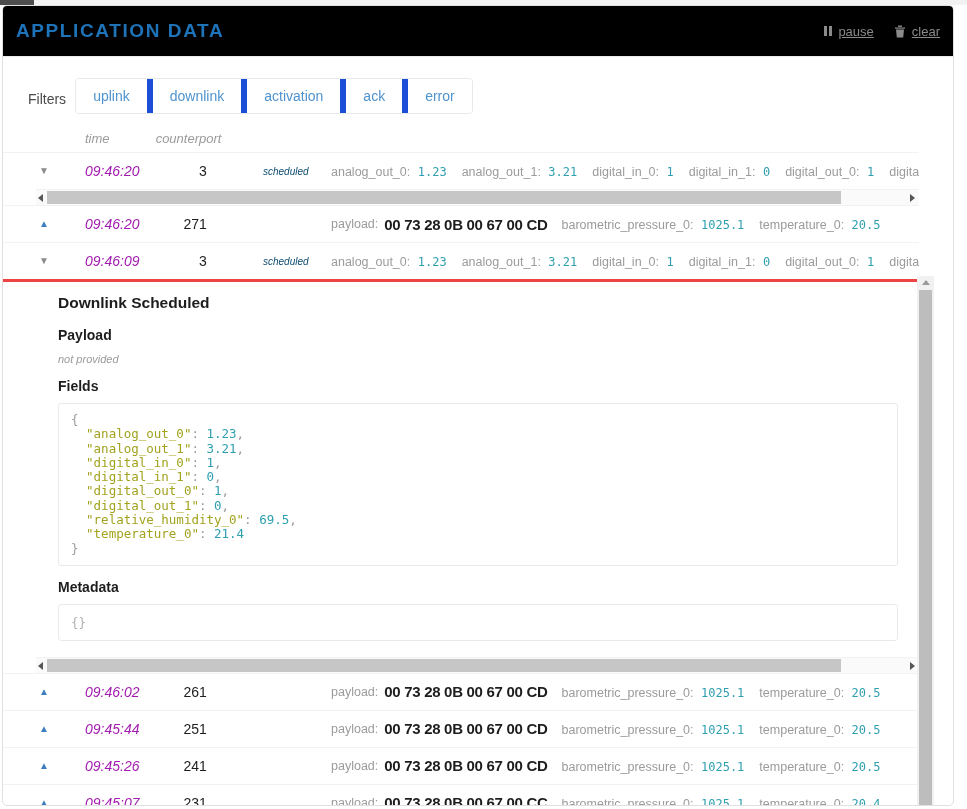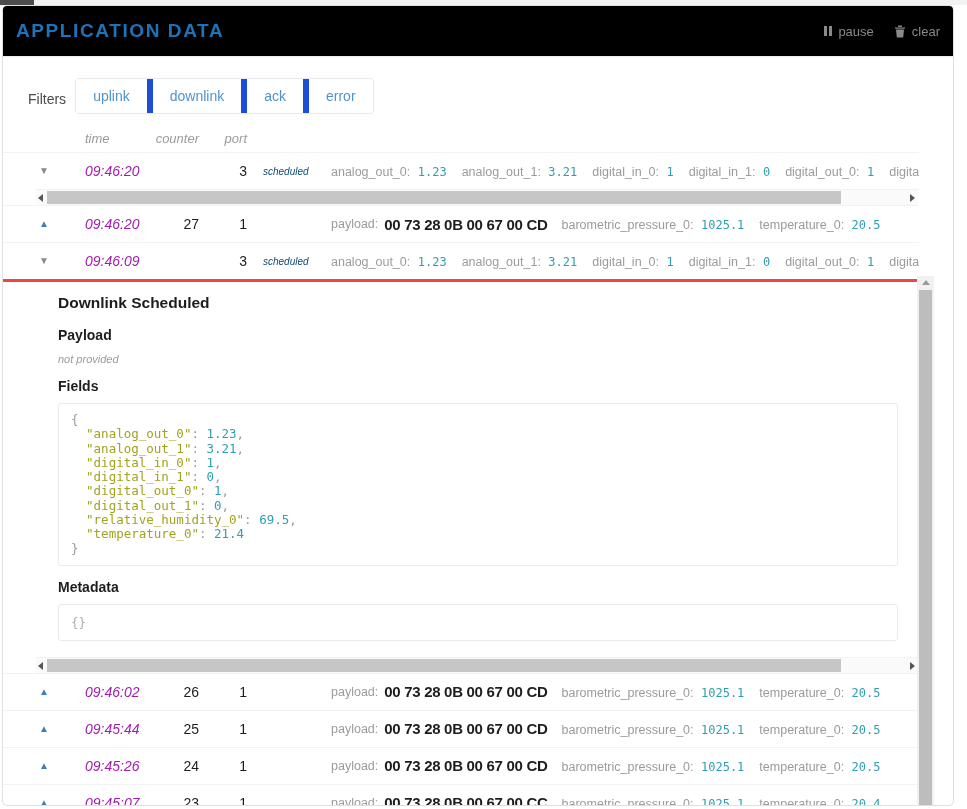--- a/index.html
+++ b/index.html
@@ -9,39 +9,39 @@
 
   .panel { position:absolute; left:2px; top:5px; width:952px; height:801px; background:#fff;
            border:1px solid #e0e0e0; border-radius:5px; overflow:hidden; }
 
   
   .panel-header { height:51px; background:#000000; border-bottom:1px solid #ececec;
                   display:flex; align-items:center; justify-content:space-between; padding:0 13px; }
   .panel-title { color:#1e73b8; font-weight:bold; font-size:19px; letter-spacing:1.6px; }
   .header-actions { display:flex; align-items:center; gap:20px; }
   .action { display:flex; align-items:center; gap:6px; color:#8a8a8a; font-size:13px; cursor:pointer; }
-  .action-label { }
+  .action-label { text-decoration:underline; }
   .pause-icon { display:inline-flex; gap:2px; }
   .pause-icon i { display:block; width:3px; height:10px; background:#8a8a8a; }
 
   
   .filters-row { margin:21px 0 0 25px; display:flex; align-items:flex-end; }
   .filters-label { font-size:14px; color:#4a4a4a; margin-bottom:7px; }
   .filter-group { display:inline-flex; border:1px solid #e9e9e9; border-radius:4px; background:#fef9c3; margin-left:9px; overflow:hidden; }
   .filter-btn { padding:9px 17px; font-size:14px; color:#4f93ce; background:#fff; border:none; border-left:6px solid #1d4ed8; cursor:pointer; font-family:inherit; }
   .filter-btn:first-child { border-left:none; }
 
   
   .table-wrap { margin-top:17px; position:relative; }
   .table-clip { width:916px; overflow:hidden; }
   .thead { display:flex; height:21px; color:#9b9b9b; font-size:13px; align-items:flex-start; padding-left:36px;font-style:italic; }
   .col-exp { width:46px; flex:none; }
   .col-time { width:70px; flex:none; }
   .col-counter { width:44px; flex:none; text-align:right; }
-  .col-port { width:48px; flex:none; text-align:right; }
+  .col-port { width:48px; flex:none; }
   .col-fields { flex:1; min-width:0; display:flex; align-items:center; white-space:nowrap; overflow:hidden; }
 
   .ev-row { display:flex; align-items:center; height:37px; border-top:1px solid #f2f2f2; padding-left:36px; cursor:pointer; }
   .ev-row .exp { font-size:10px; line-height:1; }
   .exp.down { color:#8b8b8b; }
   .exp.up   { color:#3c7ebf; }
   .t-time { color:#a21caf; font-size:14px;font-style:italic; }
   .t-counter, .t-port { color:#1d1d1d; font-size:14px; }
   .note-slot { width:84px; flex:none; font-size:10px; font-style:italic; color:#0c4a6e; padding-left:16px; }
   .fitem { margin-right:15px; white-space:nowrap; }
@@ -106,20 +106,21 @@
         <span class="action-label">clear</span>
       </div>
     </div>
   </div>
 
   <div class="filters-row">
     <span class="filters-label">Filters</span>
     <span class="filter-group">
         <button class="filter-btn">uplink</button>
         <button class="filter-btn">downlink</button>
+        <button class="filter-btn">activation</button>
         <button class="filter-btn">ack</button>
         <button class="filter-btn">error</button>
       </span>
   </div>
 
   <div class="table-wrap">
     <div class="table-clip">
       <div class="thead">
         <span class="col-exp"></span>
         <span class="col-time">time</span>

